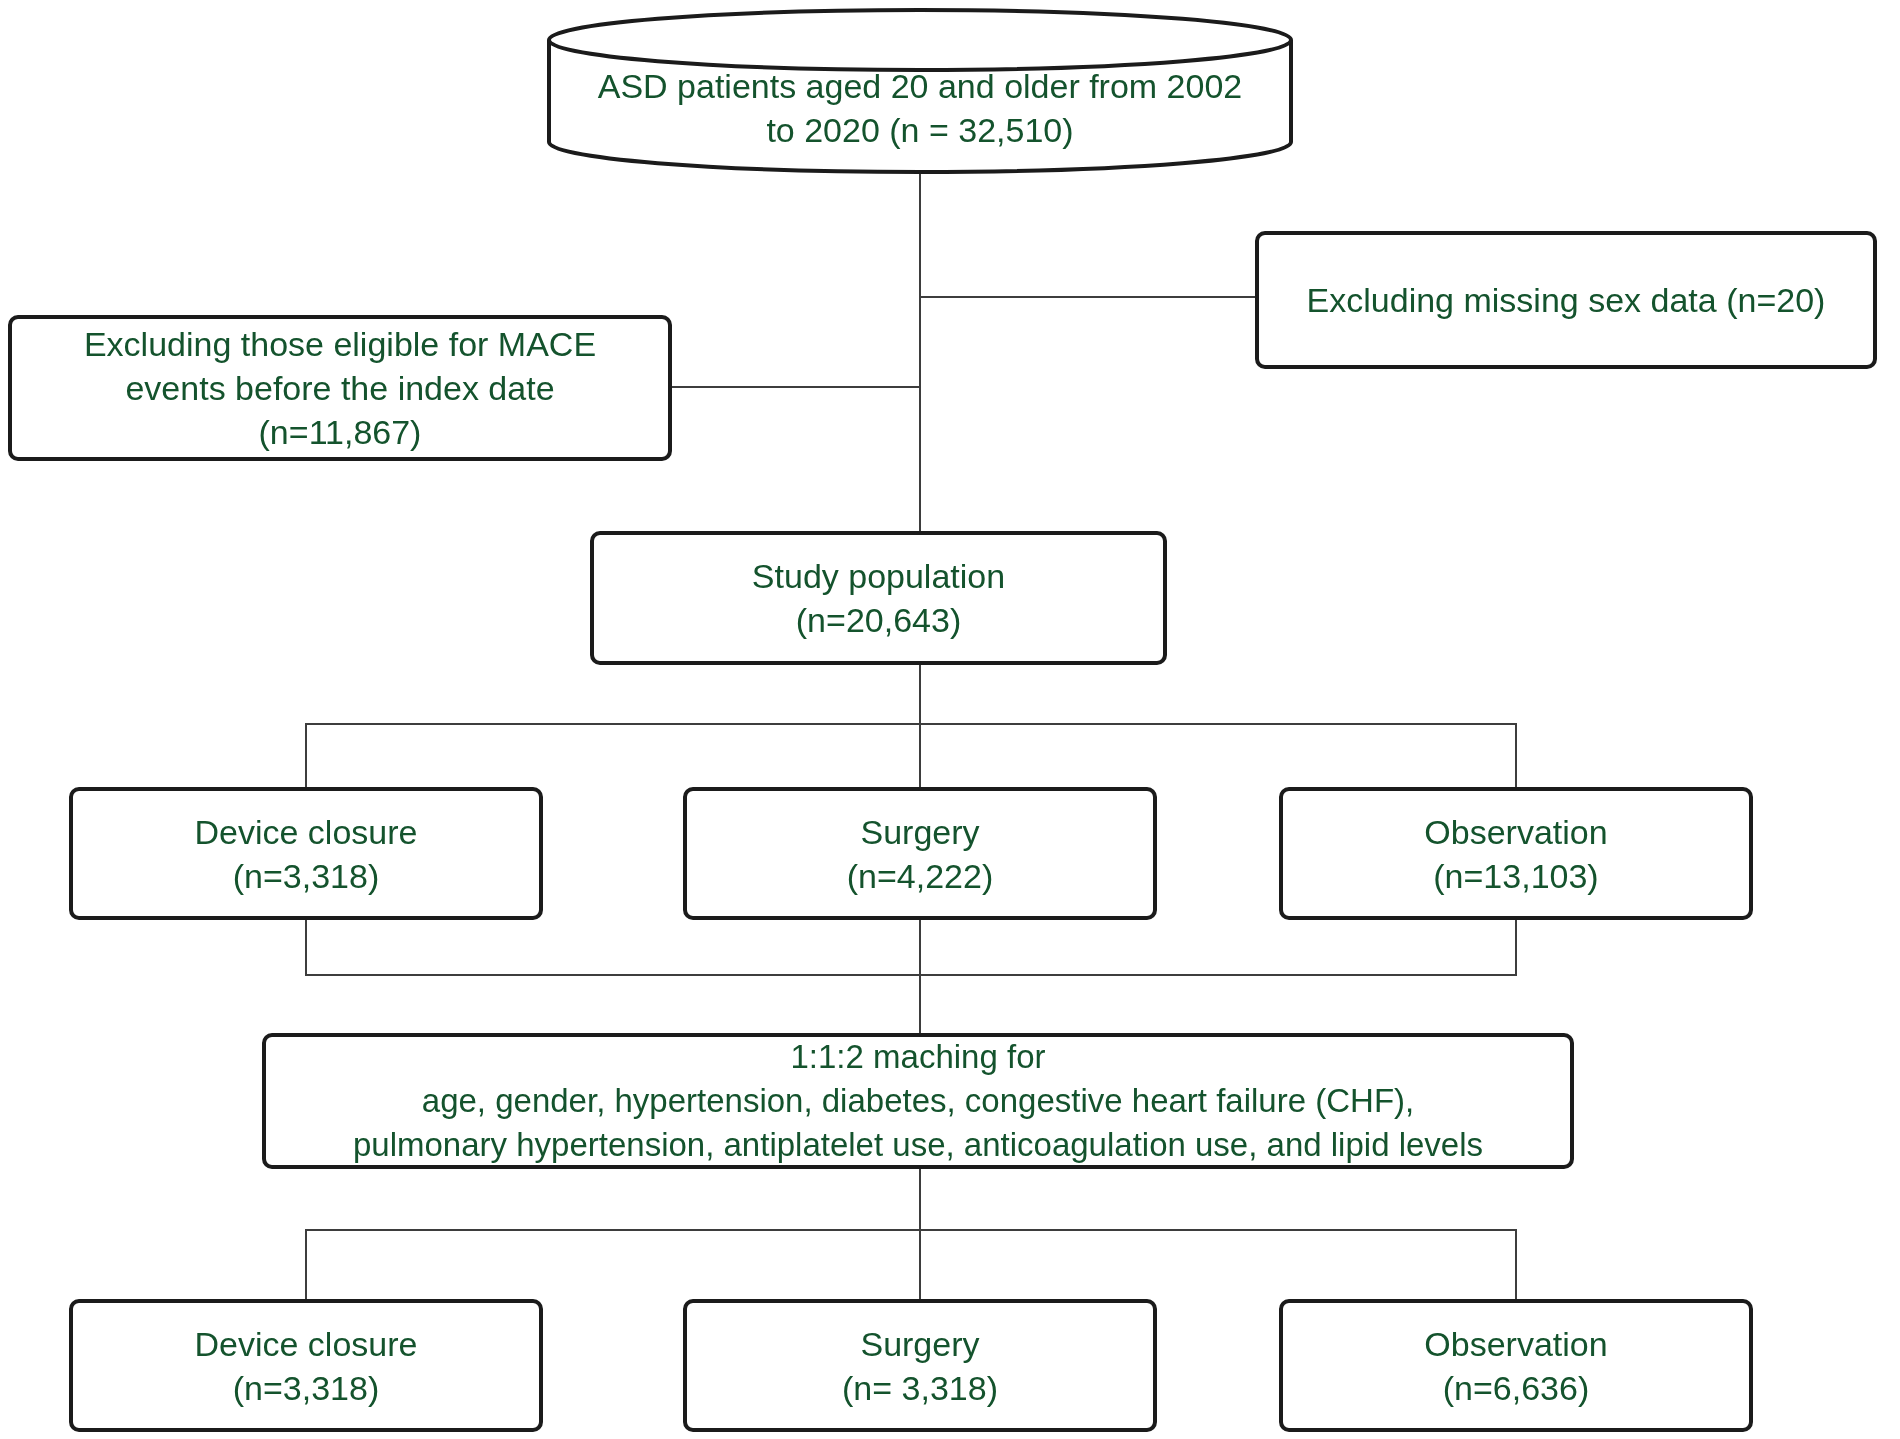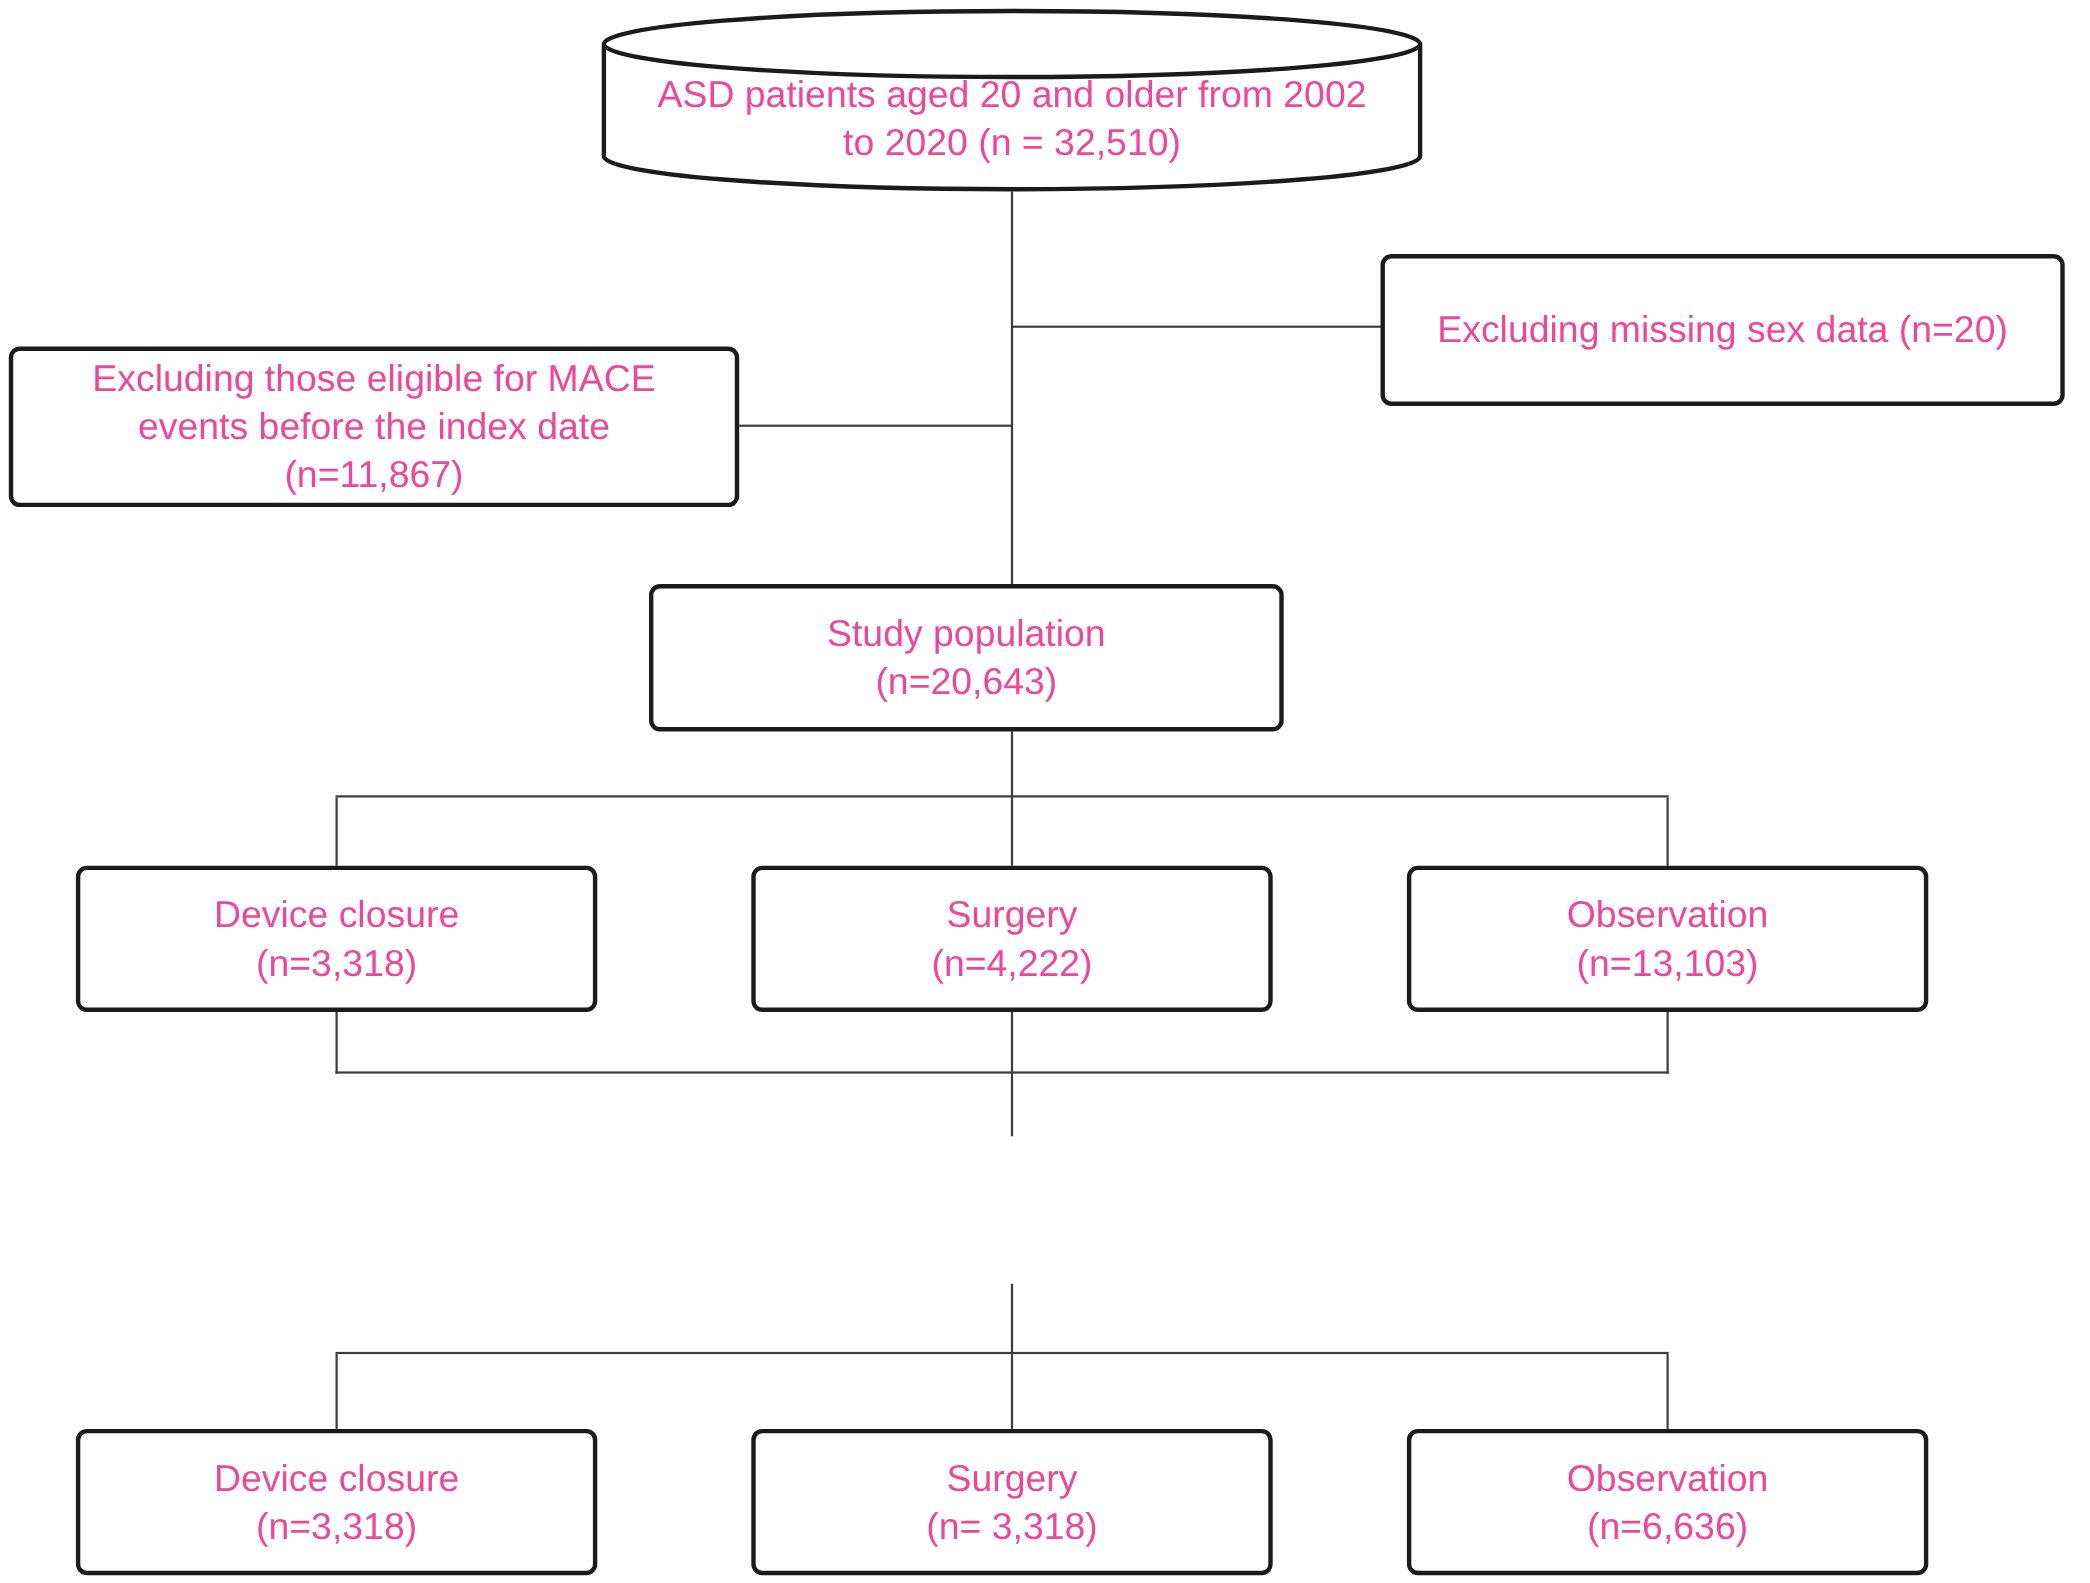--- a/index.html
+++ b/index.html
@@ -32,21 +32,21 @@
     background: #ffffff;
     display: flex;
     align-items: center;
     justify-content: center;
   }
   .node-text {
     white-space: pre-line;
     text-align: center;
     font-size: 34px;
     line-height: 44px;
-    color: #ec4899;
+    color: #14532d;
   }
   .node-text.small {
     font-size: 33px;
     line-height: 44px;
   }
   
   .cylinder {
     position: absolute;
   }
   .cylinder svg {
@@ -120,20 +120,25 @@
   <div class="node" style="left:683px; top:787px; width:474px; height:133px;">
     <div class="node-text">Surgery
 (n=4,222)</div>
   </div>
 
   <div class="node" style="left:1279px; top:787px; width:474px; height:133px;">
     <div class="node-text">Observation
 (n=13,103)</div>
   </div>
 
+  <div class="node" style="left:262px; top:1033px; width:1312px; height:136px;">
+    <div class="node-text small">1:1:2 maching for
+age, gender, hypertension, diabetes, congestive heart failure (CHF),
+pulmonary hypertension, antiplatelet use, anticoagulation use, and lipid levels</div>
+  </div>
 
   <div class="node" style="left:69px; top:1299px; width:474px; height:133px;">
     <div class="node-text">Device closure
 (n=3,318)</div>
   </div>
 
   <div class="node" style="left:683px; top:1299px; width:474px; height:133px;">
     <div class="node-text">Surgery
 (n= 3,318)</div>
   </div>

